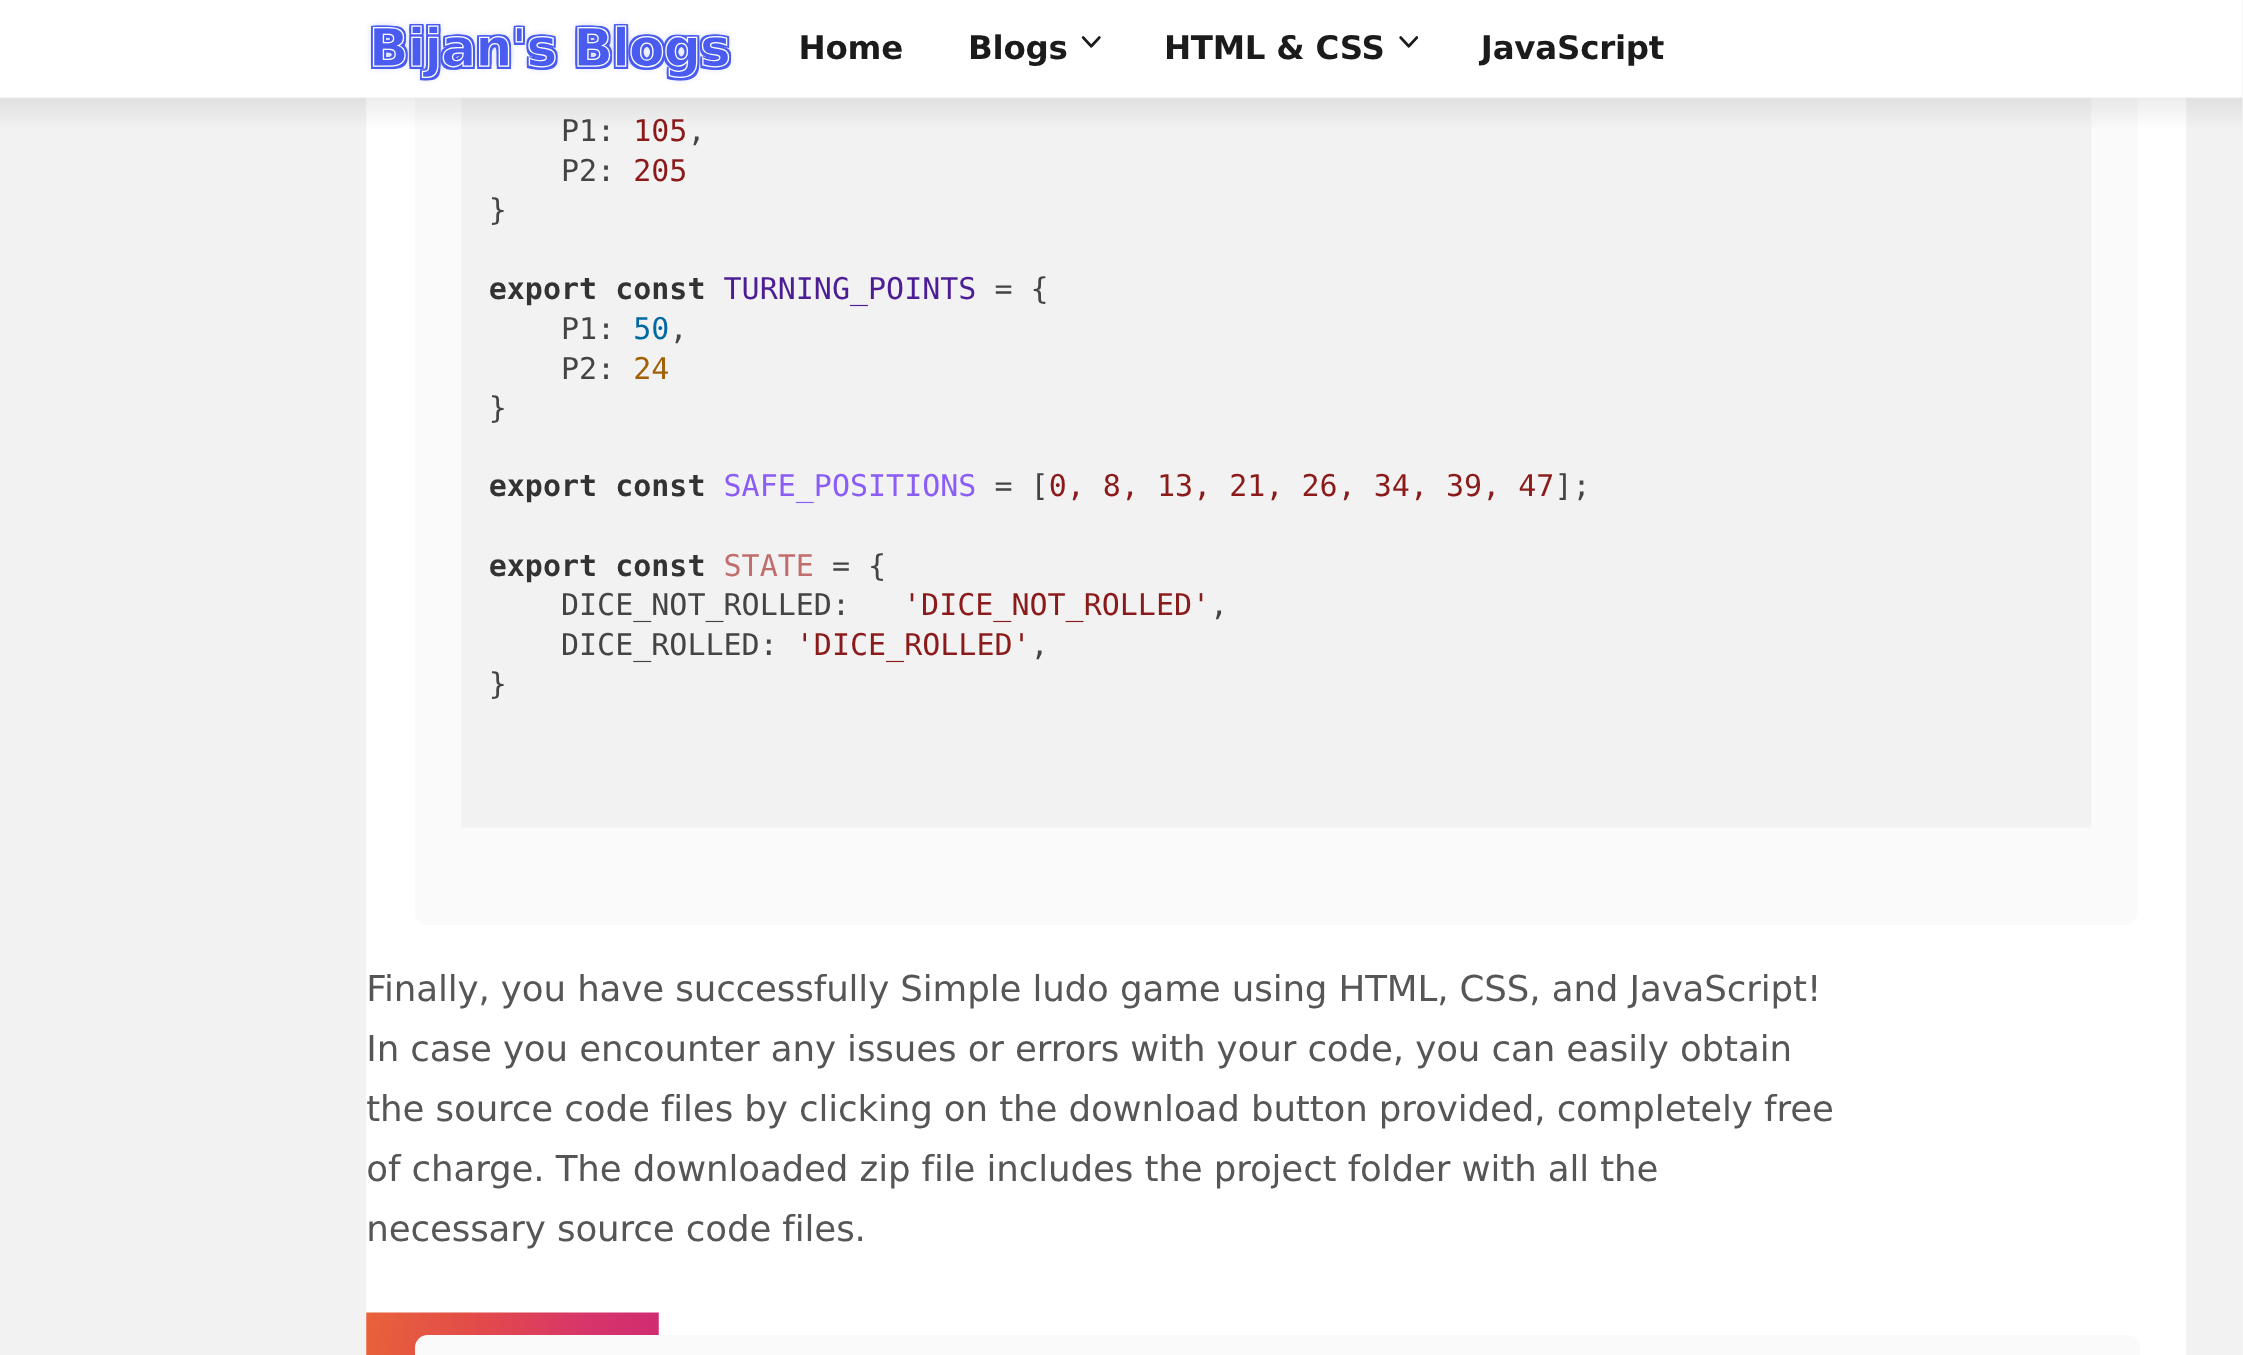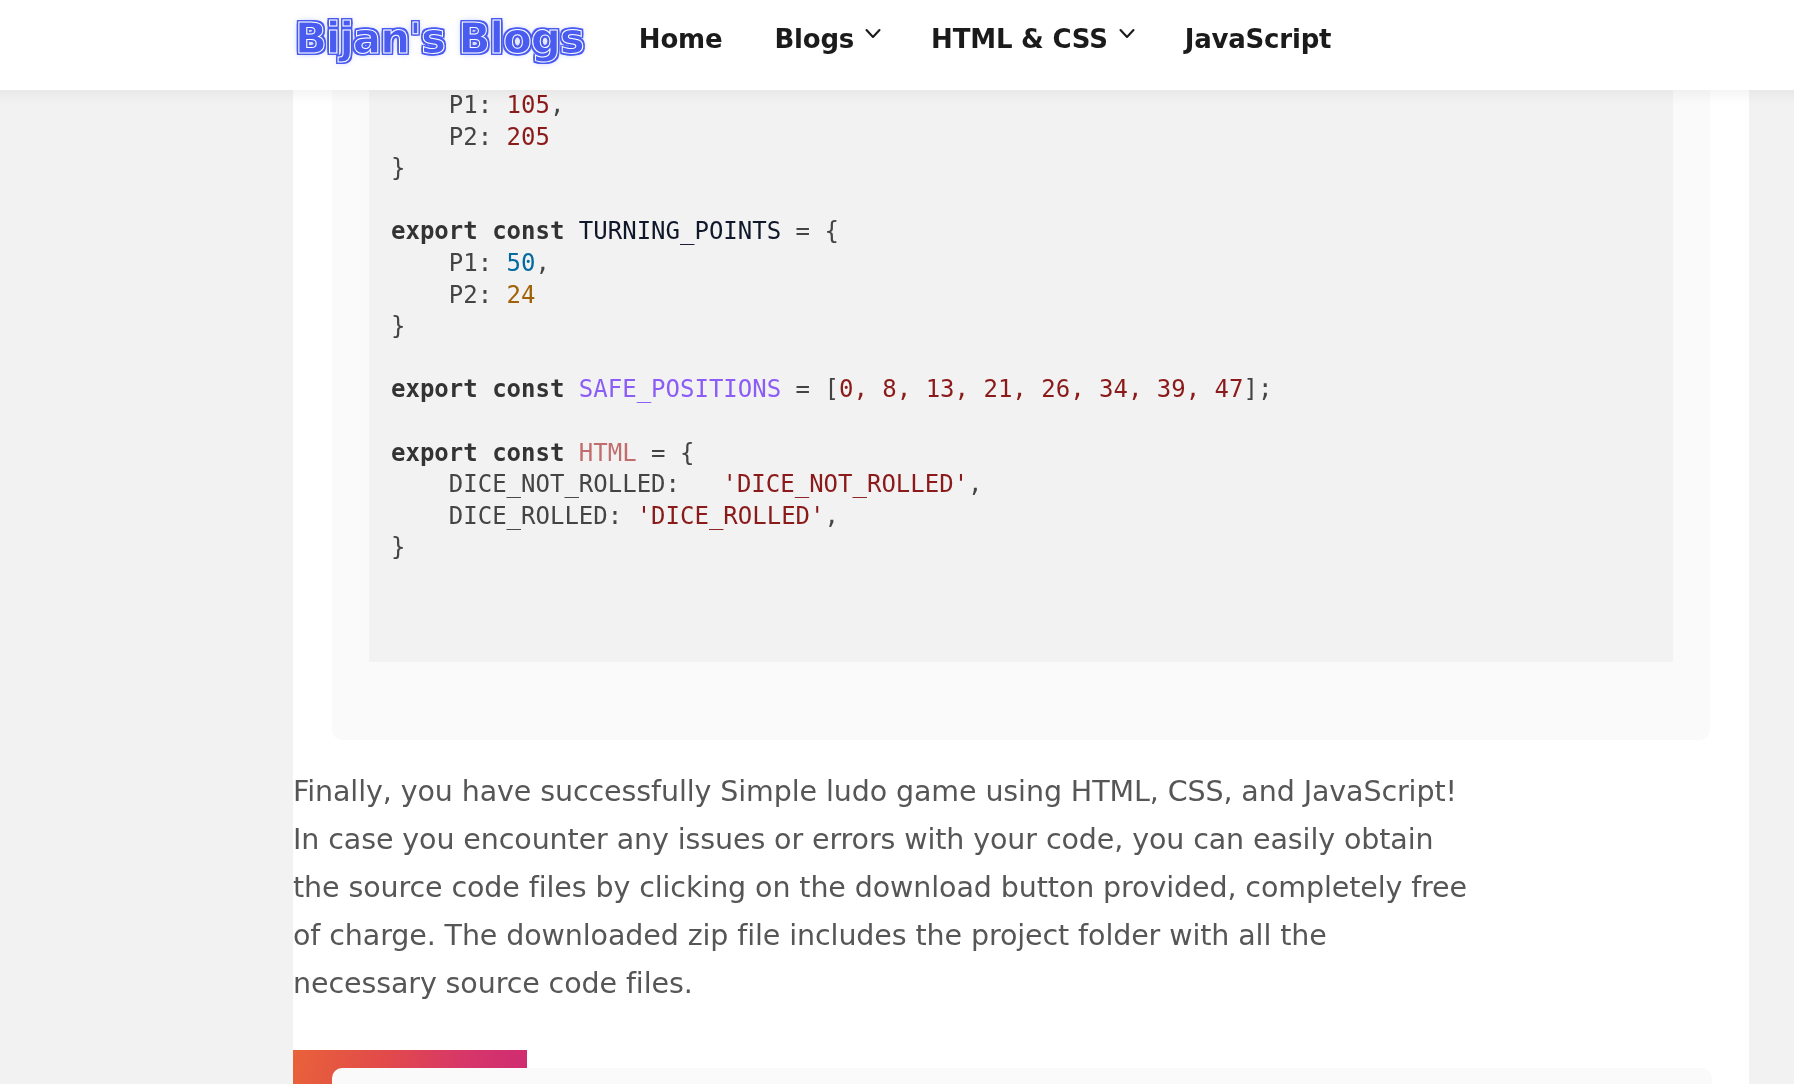--- a/index.html
+++ b/index.html
@@ -13,21 +13,21 @@
     overflow: hidden;
     font-family: "Liberation Sans", sans-serif;
     position: relative;
   }
 
   
   .site-header {
     position: absolute;
     top: 0; left: 0;
     width: 1794px;
-    height: 90px;
+    height: 78px;
     background: #ffffff;
     z-index: 30;
     box-sizing: border-box;
   }
   .header-inner {
     display: flex;
     align-items: center;
     height: 78px;
     padding-left: 295px;
   }
@@ -202,28 +202,28 @@
 <div class="page-bg"></div>
 
 <div class="article-card">
 
   <div class="code-wrap">
     <div class="code-block" style="background: rgb(242, 242, 242);">
       <pre class="code"><span class="tok-punct" style="color: rgb(68, 68, 68);">    P1: </span><span class="tok-num" style="color: rgb(139, 26, 26);">105</span><span class="tok-punct" style="color: rgb(68, 68, 68);">,</span>
 <span class="tok-punct" style="color: rgb(68, 68, 68);">    P2: </span><span class="tok-num" style="color: rgb(139, 26, 26);">205</span>
 <span class="tok-punct" style="color: rgb(68, 68, 68);">}</span>
 
-<span class="tok-kw" style="color: rgb(51, 51, 51);">export const </span><span class="tok-const" style="color: #0f172a;">TURNING_POINTS</span><span class="tok-punct" style="color: rgb(68, 68, 68);"> = {</span>
+<span class="tok-kw" style="color: rgb(51, 51, 51);">export const </span><span class="tok-const" style="color: #4c1d95;">TURNING_POINTS</span><span class="tok-punct" style="color: rgb(68, 68, 68);"> = {</span>
 <span class="tok-punct" style="color: rgb(68, 68, 68);">    P1: </span><span class="tok-num" style="color: #0369a1;">50</span><span class="tok-punct" style="color: rgb(68, 68, 68);">,</span>
 <span class="tok-punct" style="color: rgb(68, 68, 68);">    P2: </span><span class="tok-num" style="color: #a16207;">24</span>
 <span class="tok-punct" style="color: rgb(68, 68, 68);">}</span>
 
 <span class="tok-kw" style="color: rgb(51, 51, 51);">export const </span><span class="tok-const" style="color: #8b5cf6;">SAFE_POSITIONS</span><span class="tok-punct" style="color: rgb(68, 68, 68);"> = [</span><span class="tok-num" style="color: rgb(139, 26, 26);">0, 8, 13, 21, 26, 34, 39, 47</span><span class="tok-punct" style="color: rgb(68, 68, 68);">];</span>
 
-<span class="tok-kw" style="color: rgb(51, 51, 51);">export const </span><span class="tok-const" style="color: rgb(194, 109, 109);">HTML</span><span class="tok-punct" style="color: rgb(68, 68, 68);"> = {</span>
+<span class="tok-kw" style="color: rgb(51, 51, 51);">export const </span><span class="tok-const" style="color: rgb(194, 109, 109);">STATE</span><span class="tok-punct" style="color: rgb(68, 68, 68);"> = {</span>
 <span class="tok-punct" style="color: rgb(68, 68, 68);">    DICE_NOT_ROLLED: </span><span class="tok-str" style="color: rgb(139, 26, 26); margin-left: 28px;">'DICE_NOT_ROLLED'</span><span class="tok-punct" style="color: rgb(68, 68, 68);">,</span>
 <span class="tok-punct" style="color: rgb(68, 68, 68);">    DICE_ROLLED: </span><span class="tok-str" style="color: rgb(139, 26, 26);">'DICE_ROLLED'</span><span class="tok-punct" style="color: rgb(68, 68, 68);">,</span>
 <span class="tok-punct" style="color: rgb(68, 68, 68);">}</span></pre>
     </div>
   </div>
 
   <div class="article-body">
     <p class="lede">Finally, you have successfully Simple ludo game using HTML, CSS, and JavaScript! In case you encounter any issues or errors with your code, you can easily obtain the source code files by clicking on the download button provided, completely free of charge. The downloaded zip file includes the project folder with all the necessary source code files.</p>
 
     <div class="btn-row">

